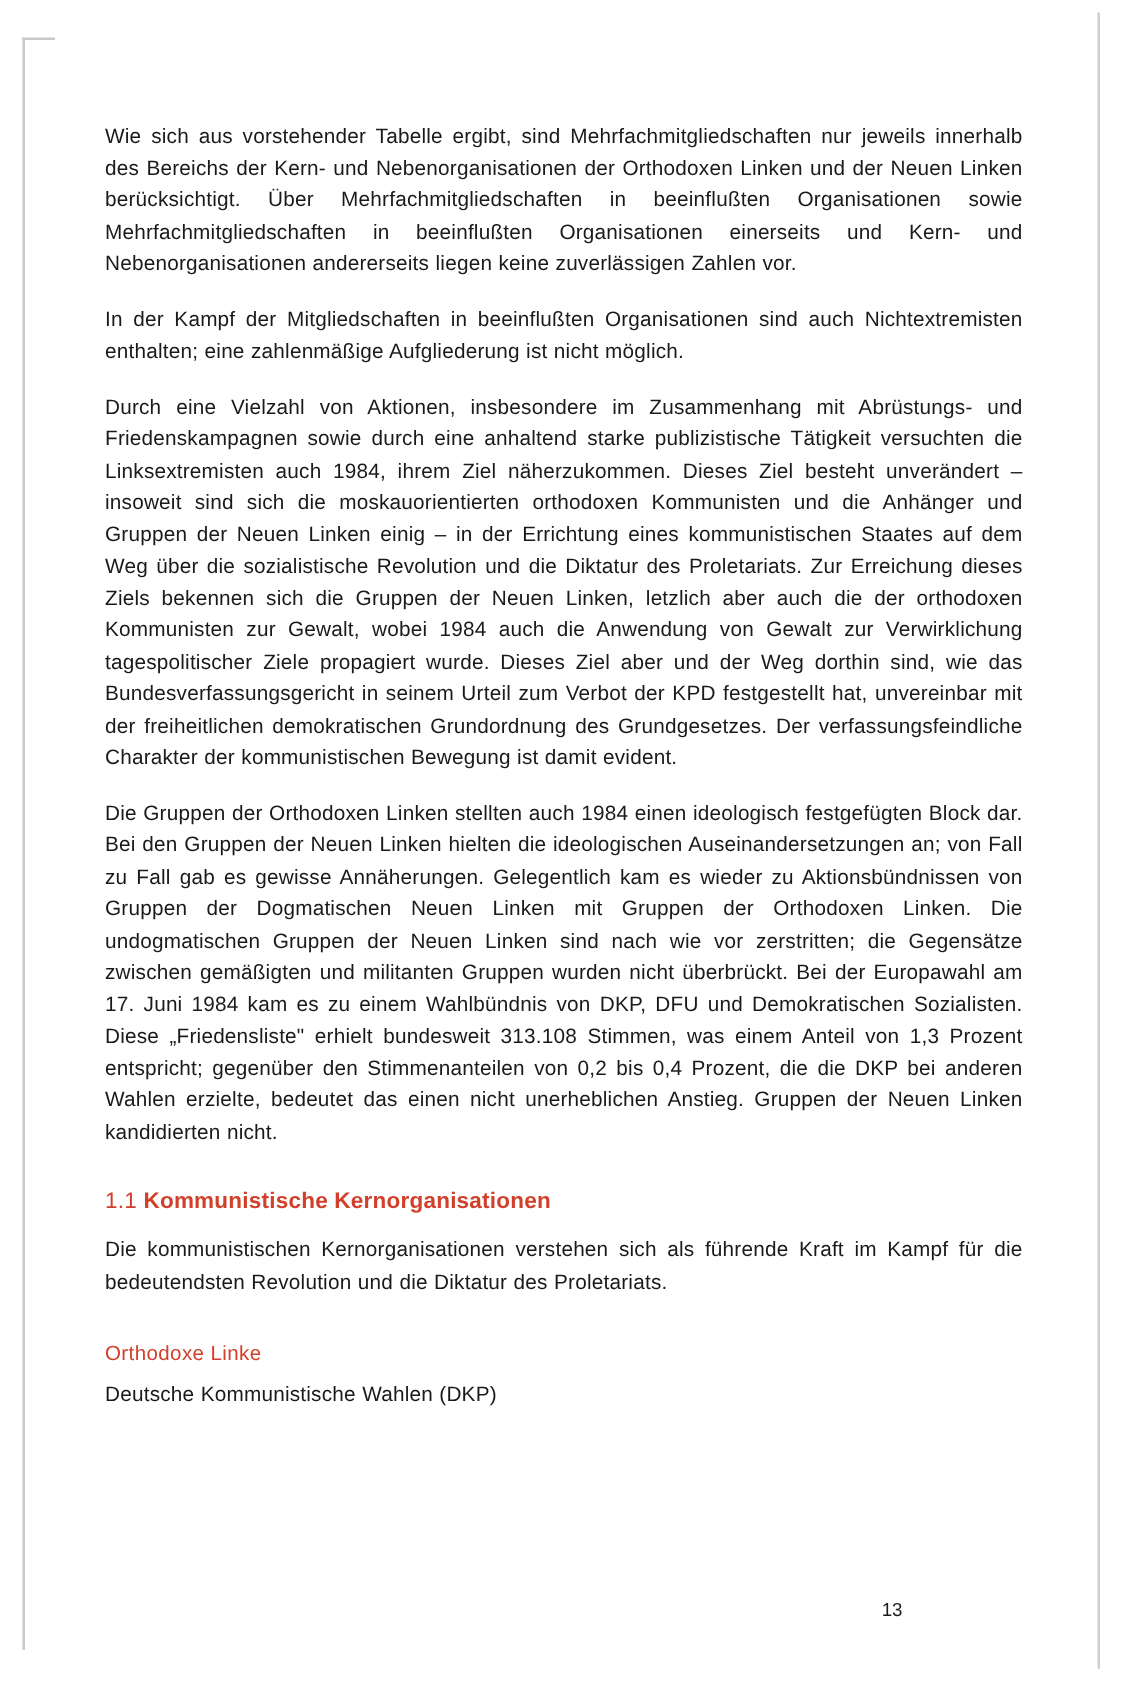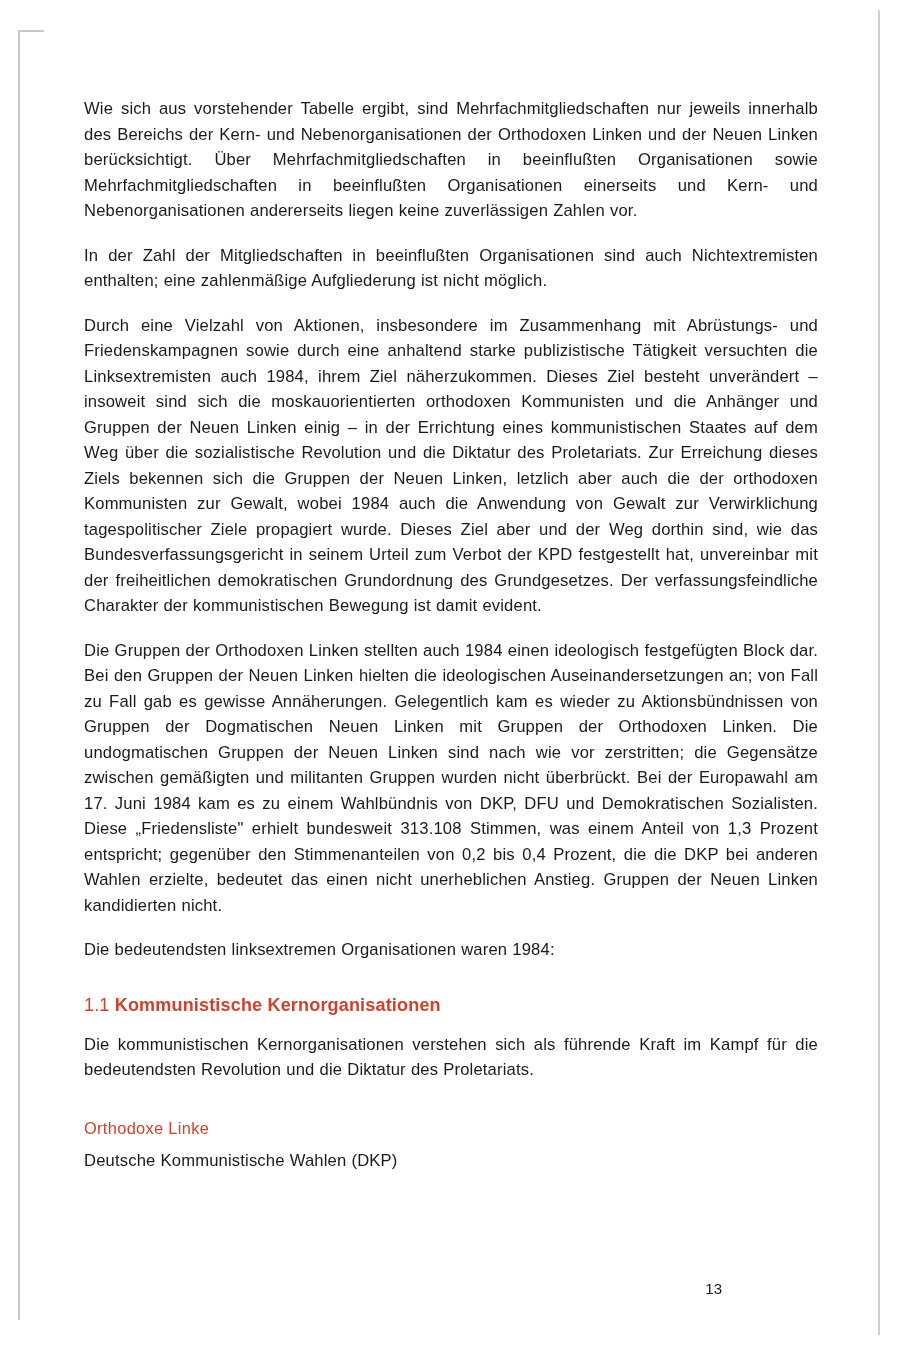--- a/index.html
+++ b/index.html
@@ -105,27 +105,26 @@
 <div class="page">
 
   <div class="scan-edge-left"></div>
   <div class="scan-edge-left-top"></div>
   <div class="scan-edge-right"></div>
 
   <div class="content">
 
     <p class="body-par">Wie sich aus vorstehender Tabelle ergibt, sind Mehrfachmitgliedschaften nur jeweils innerhalb des Bereichs der Kern- und Nebenorganisationen der Orthodoxen Linken und der Neuen Linken berücksichtigt. Über Mehrfachmitgliedschaften in beeinflußten Organisationen sowie Mehrfachmitgliedschaften in beeinflußten Organisationen einerseits und Kern- und Nebenorganisationen andererseits liegen keine zuverlässigen Zahlen vor.</p>
 
-    <p class="body-par">In der Zahl der Mitgliedschaften in beeinflußten Organisationen sind auch Nichtextremisten enthalten; eine zahlenmäßige Aufgliederung ist nicht möglich.</p>
+    <p class="body-par">In der Kampf der Mitgliedschaften in beeinflußten Organisationen sind auch Nichtextremisten enthalten; eine zahlenmäßige Aufgliederung ist nicht möglich.</p>
 
     <p class="body-par">Durch eine Vielzahl von Aktionen, insbesondere im Zusammenhang mit Abrüstungs- und Friedenskampagnen sowie durch eine anhaltend starke publizistische Tätigkeit versuchten die Linksextremisten auch 1984, ihrem Ziel näherzukommen. Dieses Ziel besteht unverändert – insoweit sind sich die moskauorientierten orthodoxen Kommunisten und die Anhänger und Gruppen der Neuen Linken einig – in der Errichtung eines kommunistischen Staates auf dem Weg über die sozialistische Revolution und die Diktatur des Proletariats. Zur Erreichung dieses Ziels bekennen sich die Gruppen der Neuen Linken, letzlich aber auch die der orthodoxen Kommunisten zur Gewalt, wobei 1984 auch die Anwendung von Gewalt zur Verwirklichung tagespolitischer Ziele propagiert wurde. Dieses Ziel aber und der Weg dorthin sind, wie das Bundesverfassungsgericht in seinem Urteil zum Verbot der KPD festgestellt hat, unvereinbar mit der freiheitlichen demokratischen Grundordnung des Grundgesetzes. Der verfassungsfeindliche Charakter der kommunistischen Bewegung ist damit evident.</p>
 
     <p class="body-par">Die Gruppen der Orthodoxen Linken stellten auch 1984 einen ideologisch festgefügten Block dar. Bei den Gruppen der Neuen Linken hielten die ideologischen Auseinandersetzungen an; von Fall zu Fall gab es gewisse Annäherungen. Gelegentlich kam es wieder zu Aktionsbündnissen von Gruppen der Dogmatischen Neuen Linken mit Gruppen der Orthodoxen Linken. Die undogmatischen Gruppen der Neuen Linken sind nach wie vor zerstritten; die Gegensätze zwischen gemäßigten und militanten Gruppen wurden nicht überbrückt. Bei der Europawahl am 17. Juni 1984 kam es zu einem Wahlbündnis von DKP, DFU und Demokratischen Sozialisten. Diese „Friedensliste" erhielt bundesweit 313.108 Stimmen, was einem Anteil von 1,3 Prozent entspricht; gegenüber den Stimmenanteilen von 0,2 bis 0,4 Prozent, die die DKP bei anderen Wahlen erzielte, bedeutet das einen nicht unerheblichen Anstieg. Gruppen der Neuen Linken kandidierten nicht.</p>
 
-    <p class="body-par no-justify">Die bedeutendsten linksextremen Organisationen waren 1984:</p>
 
     <div class="spacer-md"></div>
 
     <h2 class="section-heading">
       <span class="num">1.1</span>
       <span>Kommunistische Kernorganisationen</span>
     </h2>
 
     <p class="body-par no-justify">Die kommunistischen Kernorganisationen verstehen sich als führende Kraft im Kampf für die bedeutendsten Revolution und die Diktatur des Proletariats.</p>
 

